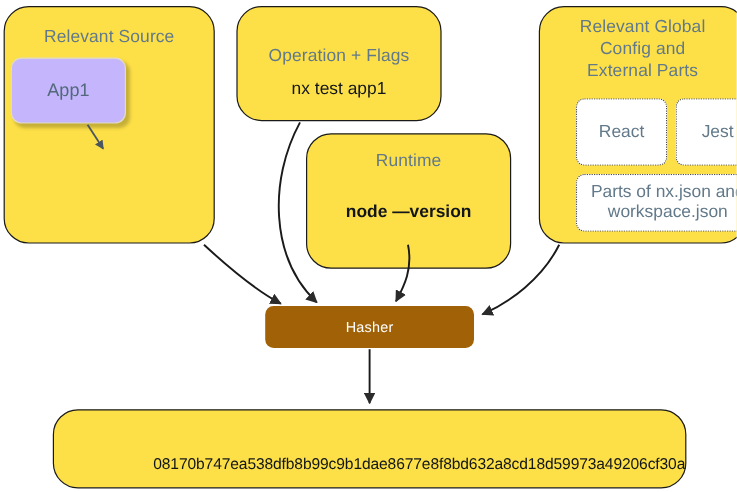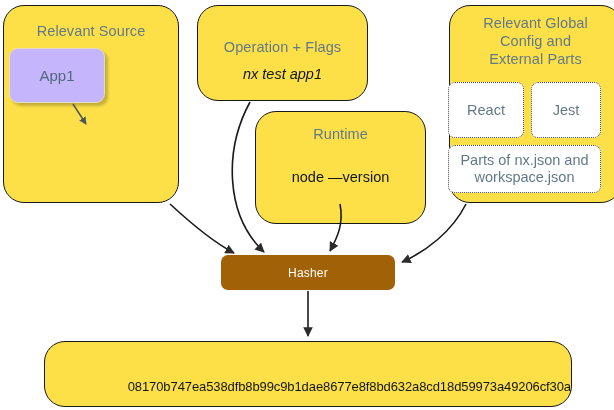--- a/index.html
+++ b/index.html
@@ -60,20 +60,21 @@
     border: 1.6px dotted #4c4c4c;
     border-radius: 7px;
     background: #ffffff;
     display: flex;
     align-items: center;
     justify-content: center;
     text-align: center;
     color: #62798a;
     font-size: 14.5px;
     line-height: 17px;
+    margin-left: 32px;
   }
   .hasher {
     position: absolute;
     box-sizing: border-box;
     background: #a16207;
     border-radius: 7px;
     display: flex;
     align-items: center;
     justify-content: center;
     color: #ffffff;
@@ -106,26 +107,26 @@
 
   <div class="box" style="left:3px; top:5px; width:176px; height:198px;">
     <div class="group-title" style="top:16px;">Relevant Source</div>
   </div>
   <div class="node" style="left:9px; top:48px; width:96px; height:55px;">
     <span>App1</span>
   </div>
 
   <div class="box" style="left:197px; top:5px; width:171px; height:96px;">
     <div class="group-title" style="top:16px;margin-top:16px;">Operation + Flags</div>
-    <div class="mono-line" style="top:59px;font-style:italic;">nx test app1</div>
+    <div class="mono-line" style="top:59px;">nx test app1</div>
   </div>
 
   <div class="box" style="left:255px; top:111px; width:171px; height:113px;">
     <div class="group-title" style="top:13px;">Runtime</div>
-    <div class="mono-line" style="top:56px;">node —version</div>
+    <div class="mono-line" style="top:56px;font-weight:bold;">node —version</div>
   </div>
 
   <div class="box" style="left:437px; top:5px; width:173px; height:198px;margin-left:12px;">
     <div class="group-title" style="top:8px;">Relevant Global</div>
     <div class="group-title" style="top:26px;">Config and</div>
     <div class="group-title" style="top:44px;">External Parts</div>
   </div>
   <div class="dotted" style="left:448px; top:82px; width:76px; height:56px;">
     <span>React</span>
   </div>

